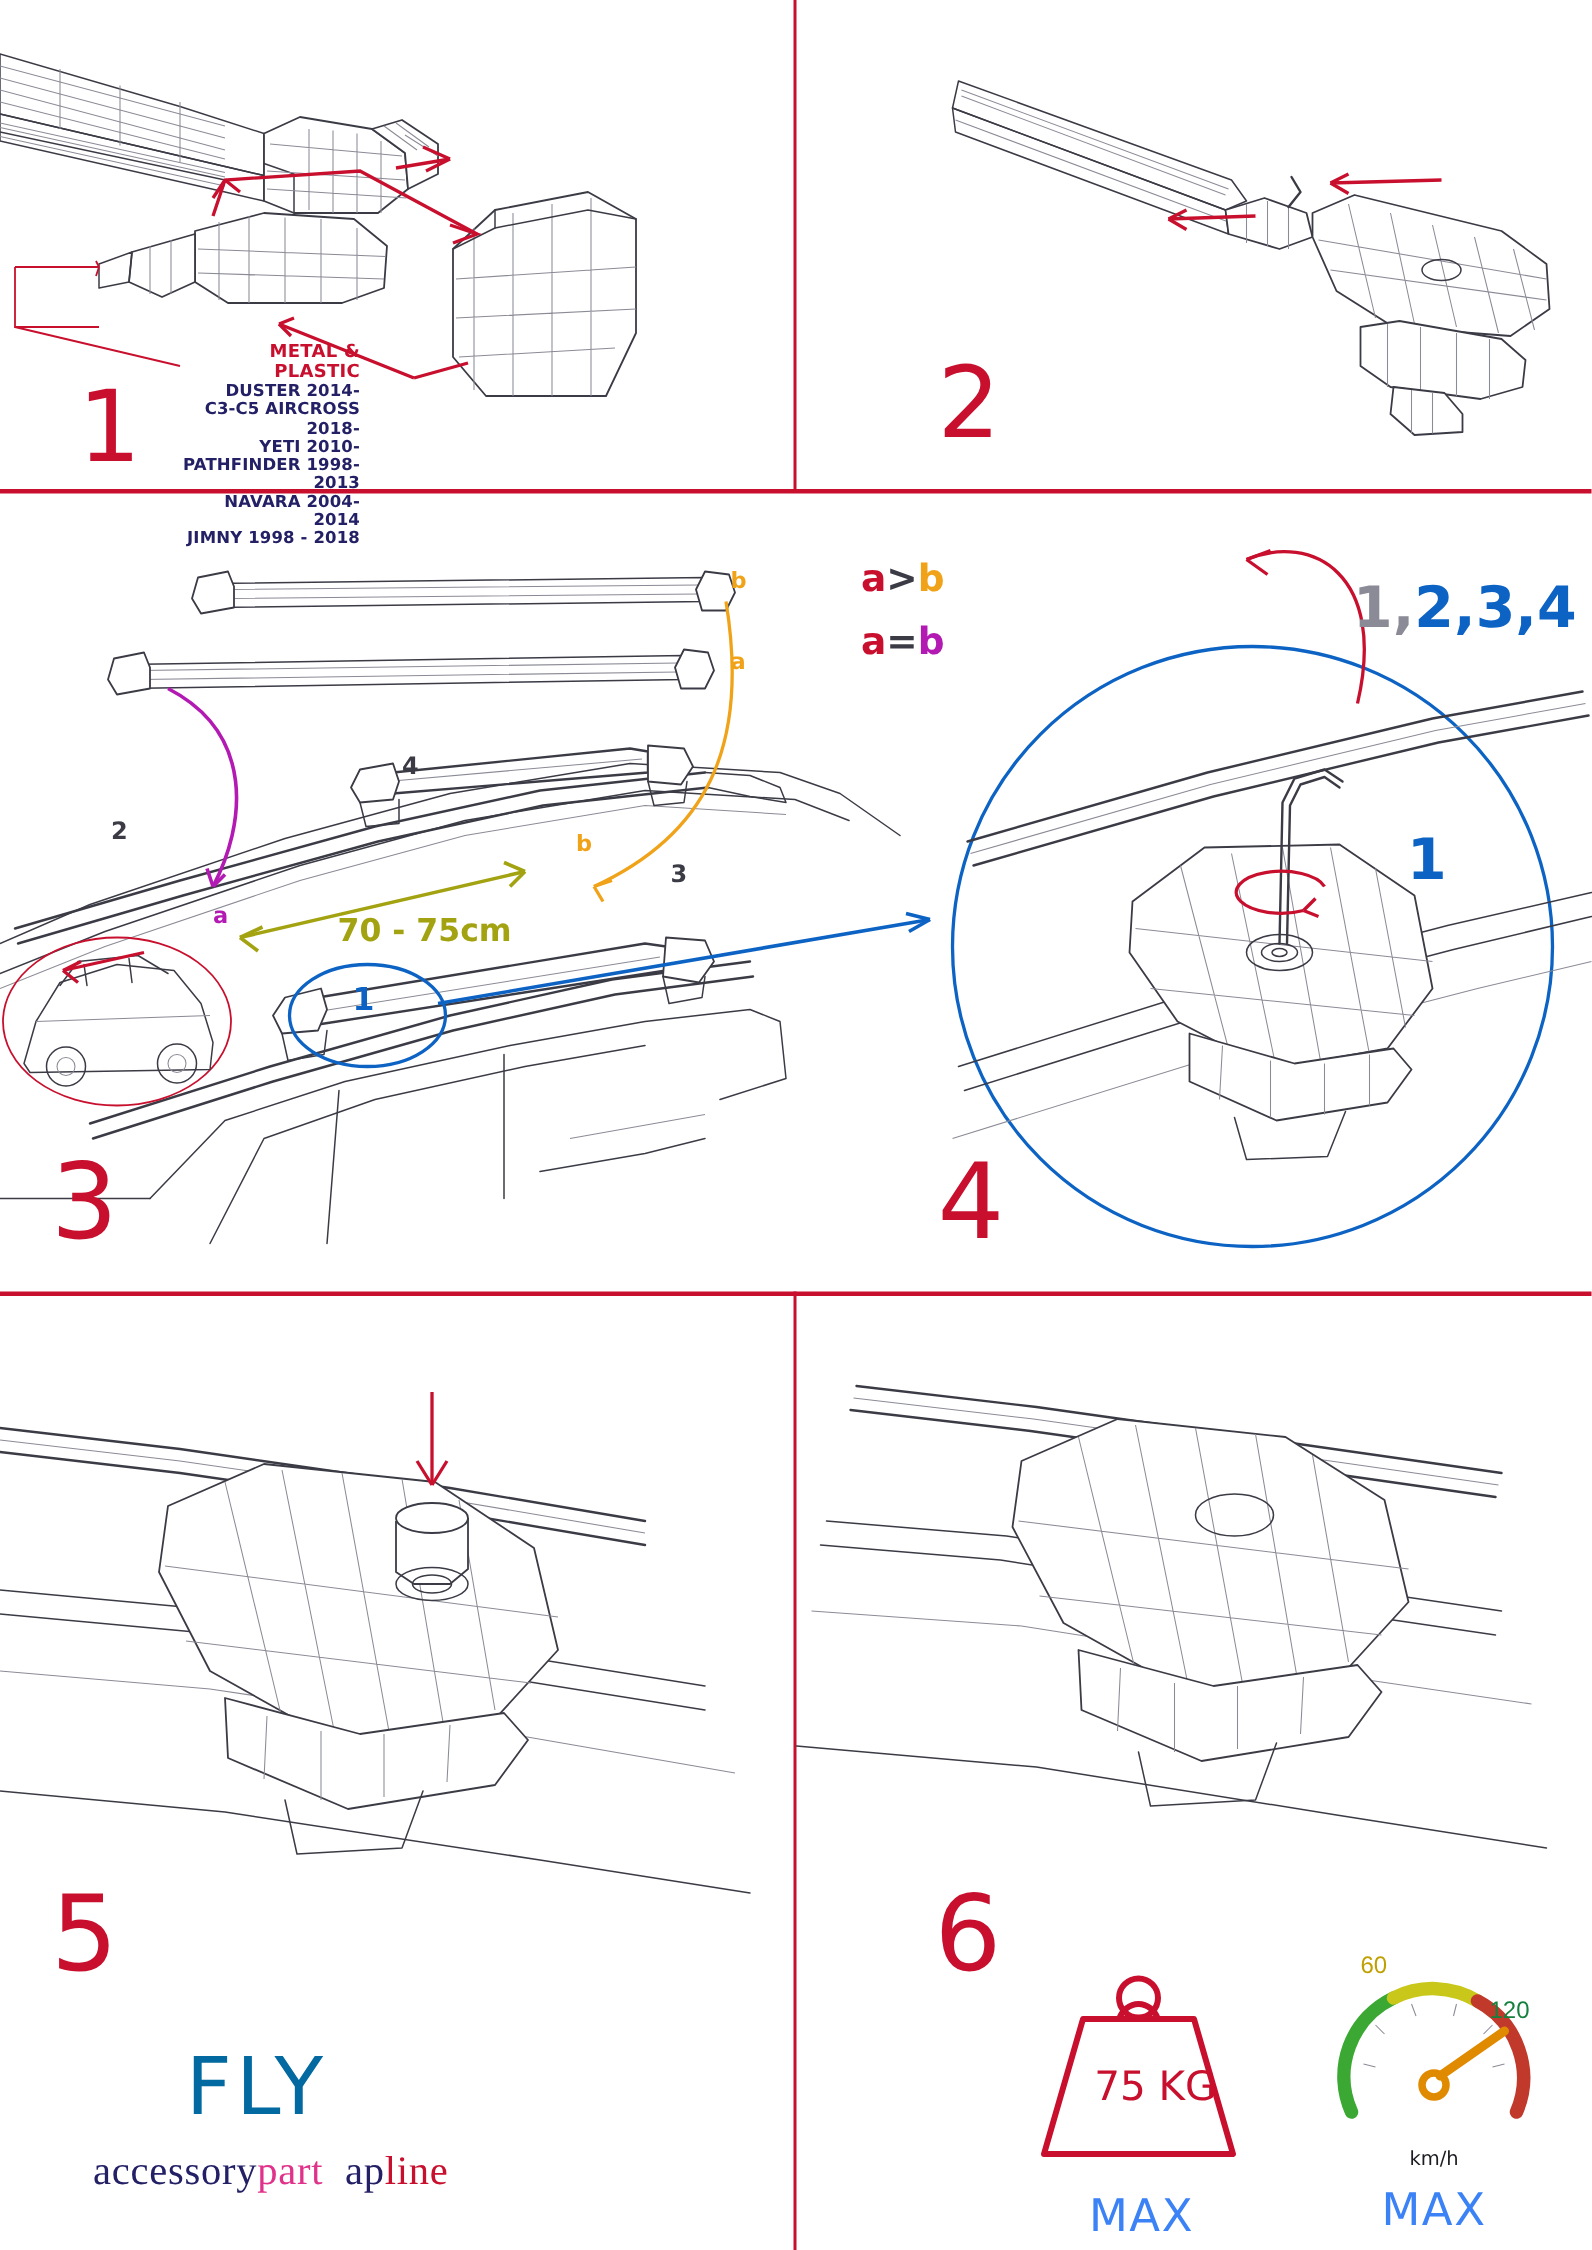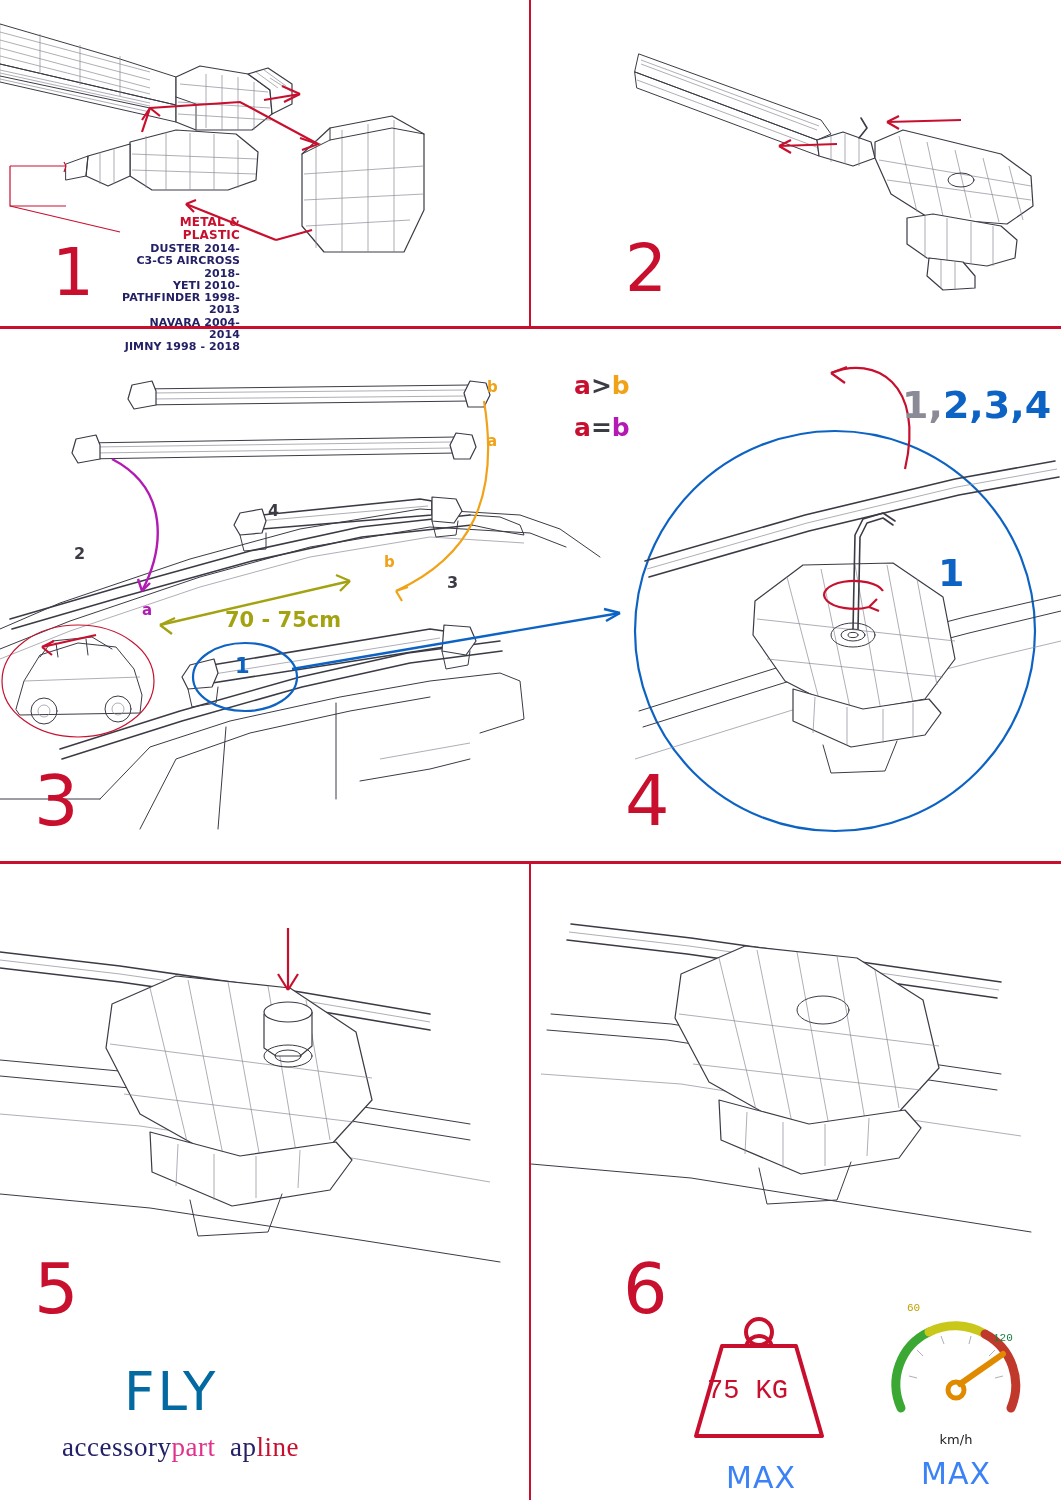--- a/index.html
+++ b/index.html
@@ -156,37 +156,37 @@
     font-weight: 400;
   }
   .kmh-text {
     position: absolute;
     font-family: "DejaVu Sans", sans-serif;
     font-size: 13px;
     color: #1c1c22;
   }
   .gauge-tick {
     position: absolute;
-    font-family: Liberation Mono, monospace;
-    font-size: 11px;
+    font-family: Liberation Sans, sans-serif;
+    font-size: 16px;
     color: #c0a000;
   }
   .gauge-tick.r { color: #15803d; }
 </style>
 </head>
 <body>
 
 <div class="sheet">
 
   <div class="hr" style="top:326px;"></div>
   <div class="hr" style="top:861px;"></div>
   <div class="vr" style="left:529px; top:0px; height:326px;"></div>
   <div class="vr" style="left:529px; top:861px; height:639px;"></div>
 
-  <div class="panel" style="left:0; top:4px; width:529px; height:326px;">
+  <div class="panel" style="left:0; top:16px; width:529px; height:326px;">
     <svg width="529" height="326" viewBox="0 0 529 326">
 
       <path class="thin" d="M0 60 L150 95 L176 101 L176 118 L150 112 L0 78 Z"></path>
       <path class="thin" d="M0 72 L150 104"></path>
       <path class="hair" d="M0 66 L150 99 M0 69 L150 102 M0 75 L150 108"></path>
       <path class="thin" d="M0 20 L120 55 L176 73 L176 101 L150 95 L0 60 Z"></path>
       <path class="hair" d="M0 28 L150 68 M0 36 L150 76 M0 44 L150 84 M0 52 L150 90"></path>
       <path class="hair" d="M40 30 L40 70 M80 41 L80 81 M120 52 L120 92"></path>
 
       <path class="fillw" d="M176 73 L200 62 L248 70 L270 86 L272 110 L252 126 L196 126 L176 118 Z"></path>
@@ -442,21 +442,21 @@
       <path class="hair" d="M216 248 L214 290 M252 258 L252 304 M294 260 L294 302 M338 254 L336 292"></path>
       <path class="thin" d="M228 304 L236 340 L306 336 L320 298"></path>
     </svg>
     <div class="step-num" style="left:92px; top:390px; font-size:70px;">6</div>
 
     <svg style="position:absolute; left:153px; top:452px;" width="150" height="128" viewBox="0 0 150 128">
       <path d="M38 30 L112 30 L138 120 L12 120 Z" fill="none" stroke="#c8102e" stroke-width="4" stroke-linejoin="round"></path>
       <path d="M62 30 a14 16 0 0 1 26 0" fill="none" stroke="#c8102e" stroke-width="4"></path>
       <circle cx="75" cy="16" r="13" fill="none" stroke="#c8102e" stroke-width="4"></circle>
     </svg>
-    <div class="kg-text" style="left:176px; top:512px; width:104px; text-align:left;font-family:Liberation Mono, monospace;">75 KG</div>
+    <div class="kg-text" style="left:176px; top:512px; width:104px; text-align:right;">75 KG</div>
     <div class="max-text" style="left:156px; top:596px; width:148px; text-align:center;">MAX</div>
 
     <svg style="position:absolute; left:350px; top:440px;" width="150" height="150" viewBox="0 0 150 150">
       <path d="M20 104 A 58 58 0 0 1 48 28" fill="none" stroke="#3aa832" stroke-width="9" stroke-linecap="round"></path>
       <path d="M48 28 A 58 58 0 0 1 104 30" fill="none" stroke="#c9c81a" stroke-width="9" stroke-linecap="round"></path>
       <path d="M104 30 A 58 58 0 0 1 130 104" fill="none" stroke="#c0392b" stroke-width="9" stroke-linecap="round"></path>
       <circle cx="75" cy="86" r="8" fill="none" stroke="#e08a00" stroke-width="5"></circle>
       <path d="M79 80 L122 50" stroke="#e08a00" stroke-width="6" stroke-linecap="round" fill="none"></path>
       <path class="hair" d="M36 46 L42 52 M60 32 L63 40 M90 32 L88 40 M114 46 L108 52 M28 72 L36 74 M122 72 L114 74"></path>
     </svg>

